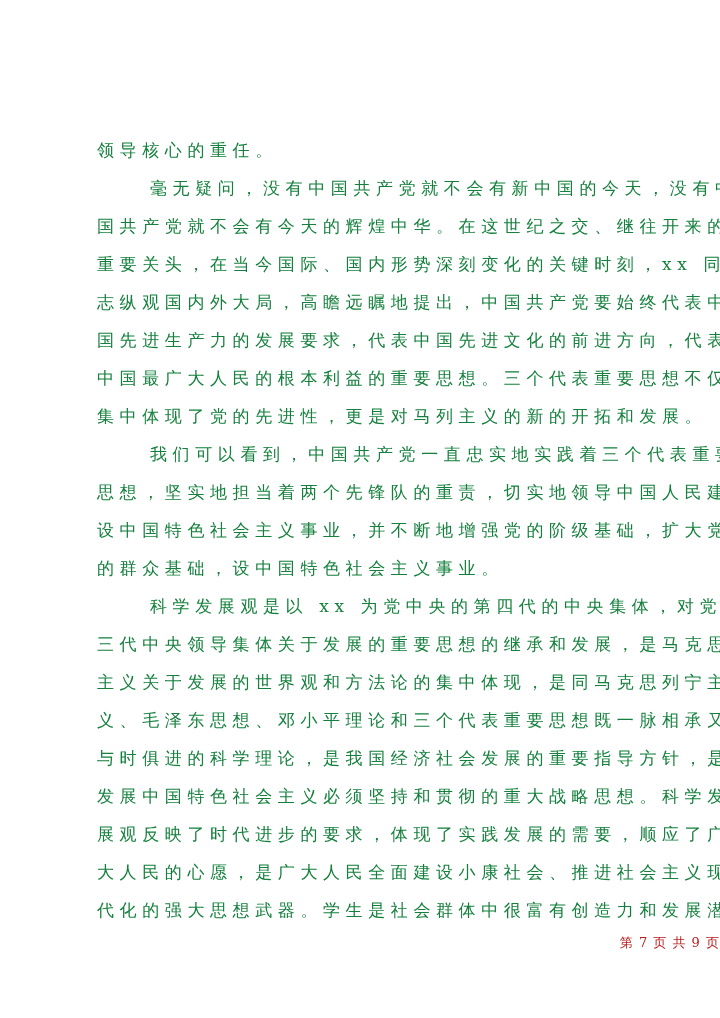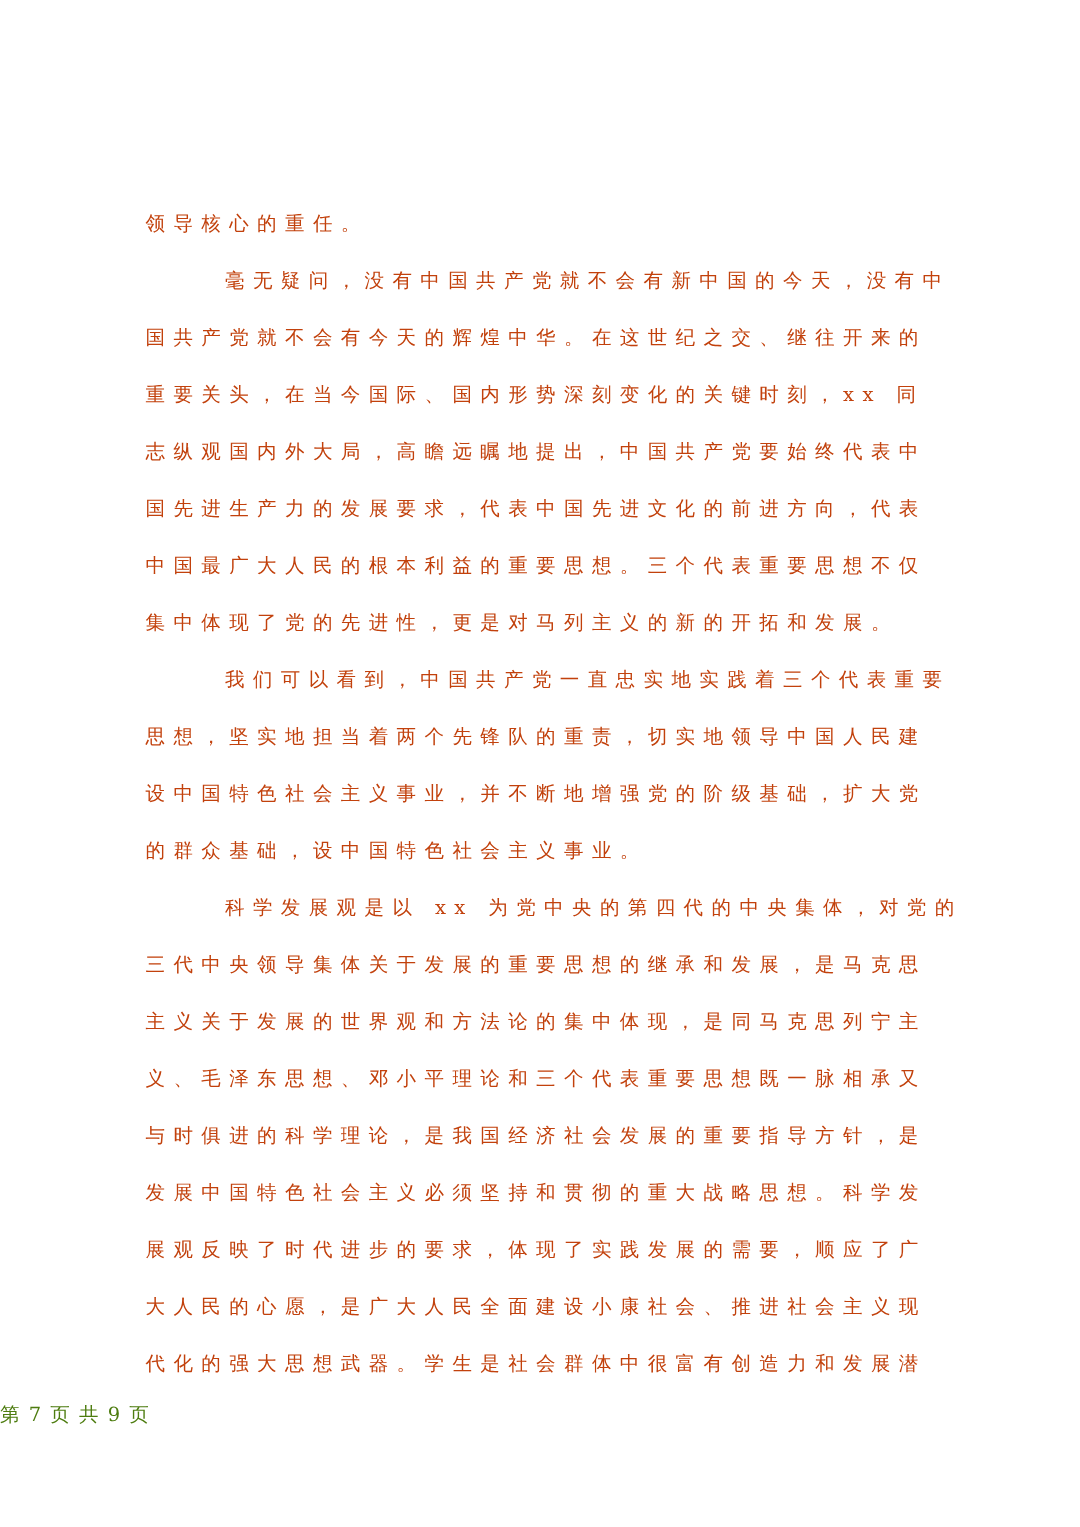--- a/index.html
+++ b/index.html
@@ -26,36 +26,36 @@
     .body-text {
       position: absolute;
       left: 97px;
       top: 131px;
       width: 540px;
     }
     .line {
       display: block;
       height: 38px;
       line-height: 38px;
-      font-size: 13px;
+      font-size: 17px;
       letter-spacing: 5.6px;
       white-space: nowrap;
-      color: #c2410c;
+      color: #15803d;
     }
     .line.indent {
       padding-left: 53px;
     }
     .footer {
       position: absolute;
       left: 0;
       width: 720px;
       top: 934px;
-      text-align: left;
+      text-align: right;
       font-size: 13px;
-      color: #4d7c0f;
+      color: #b91c1c;
       letter-spacing: 1px;
     }
   </style>
 </head>
 <body>
 
 <div class="page">
   <div class="body-text">
     <span class="line">领导核心的重任。</span>
     <span class="line indent">毫无疑问，没有中国共产党就不会有新中国的今天，没有中</span>

